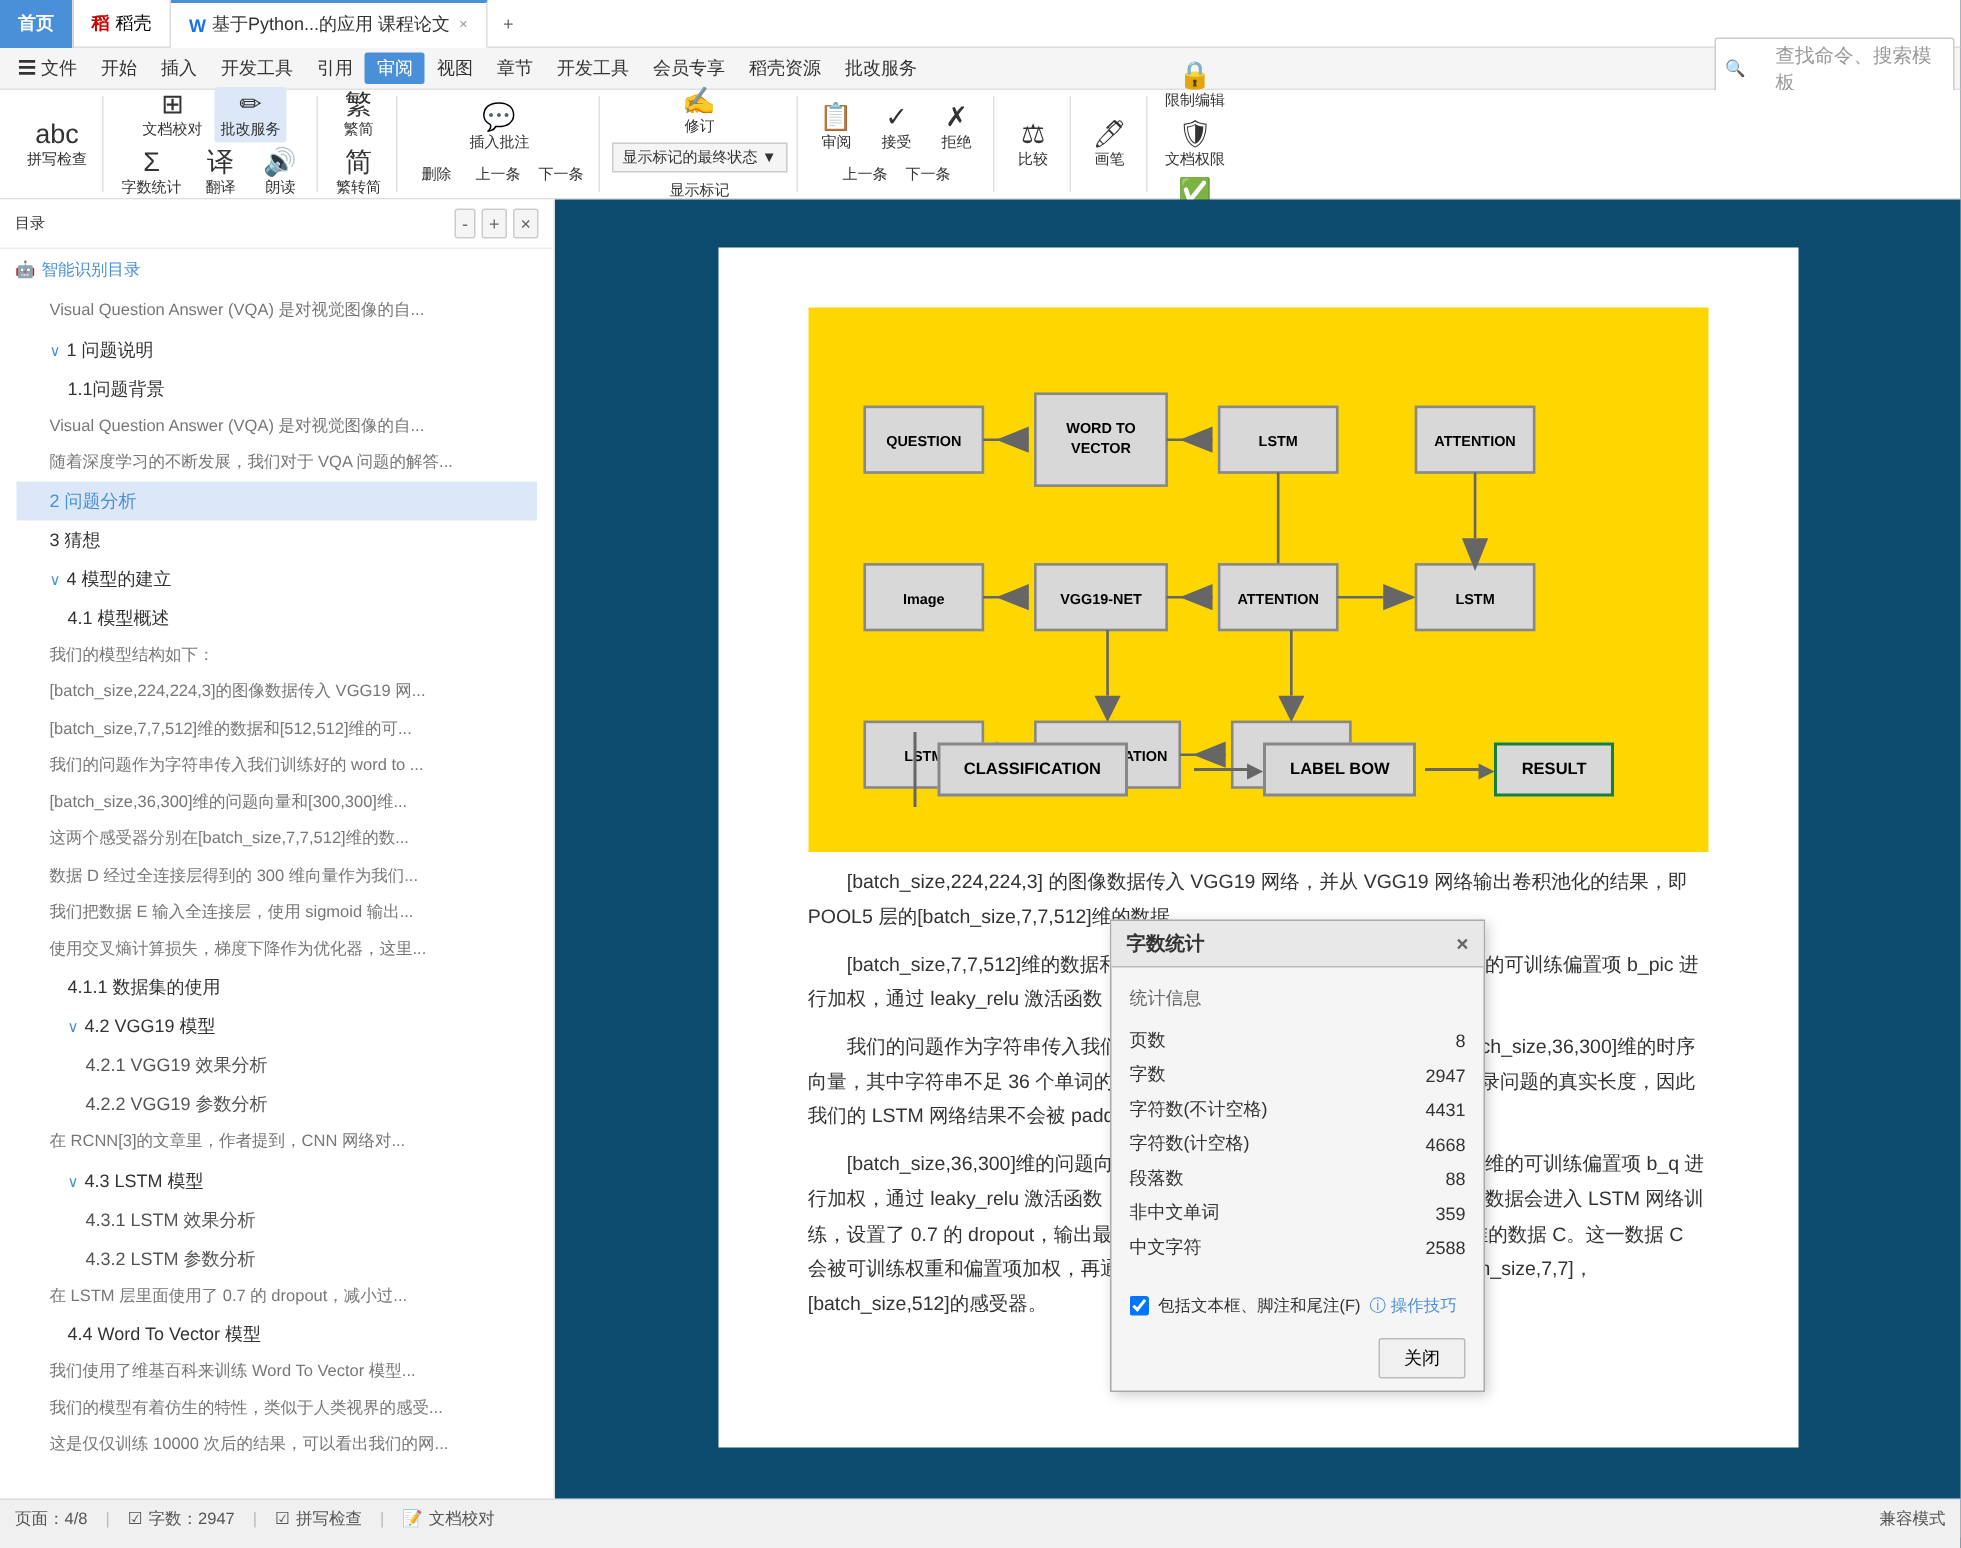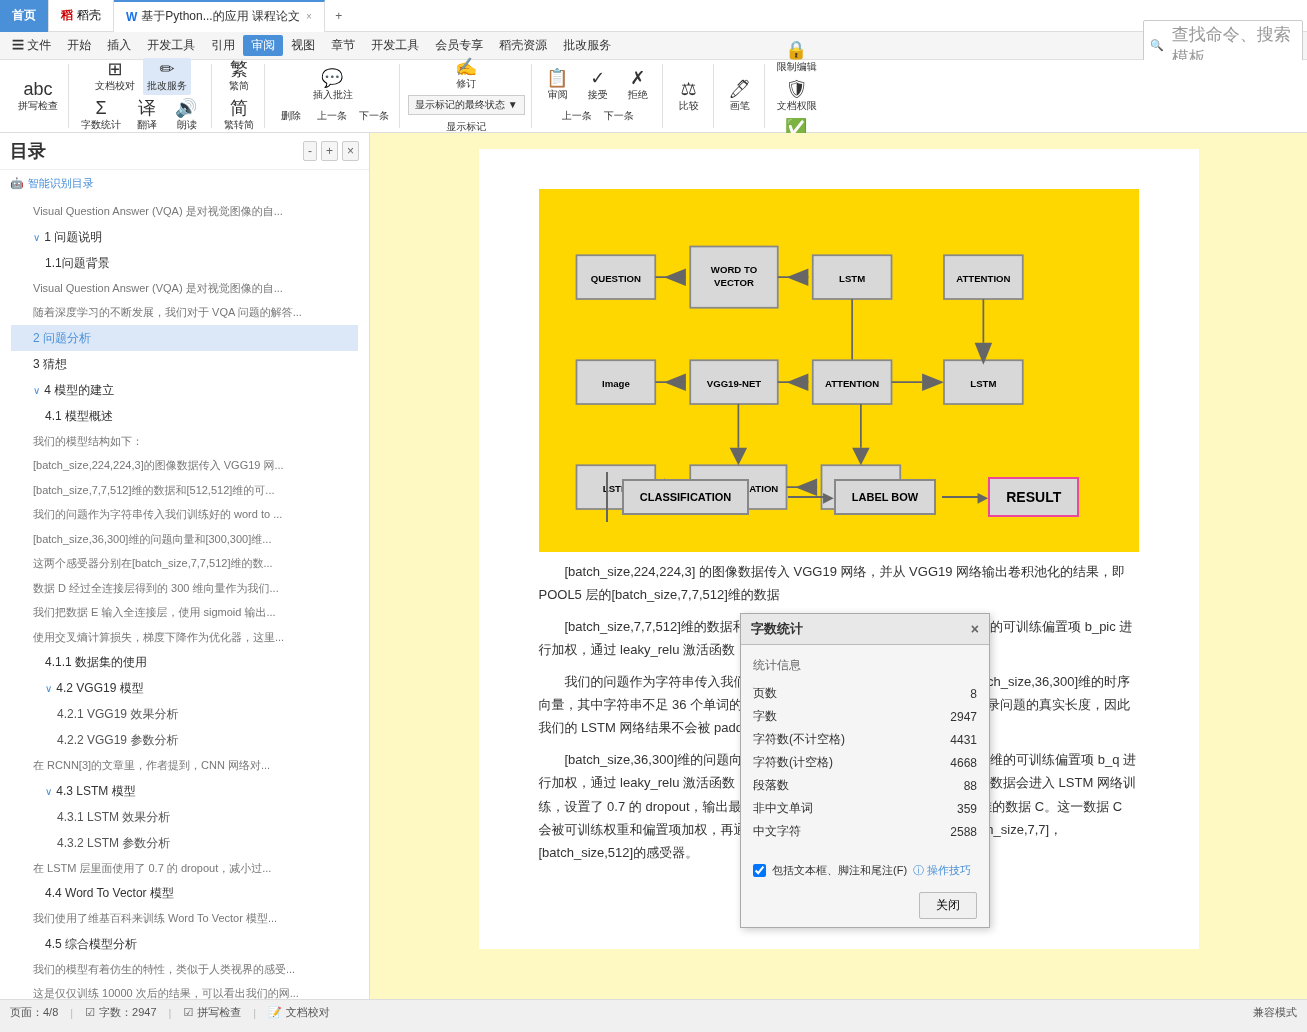--- a/index.html
+++ b/index.html
@@ -28,35 +28,35 @@
     .tool-btn .icon { font-size: 18px; line-height: 1; }
     .tool-btn .label { font-size: 10px; margin-top: 1px; white-space: nowrap; }
     .tool-btn.active-tool { background: #dce8f8; }
 
     
     .main-layout { display: flex; height: calc(1032px - 32px - 28px - 80px - 26px); }
 
     
     .sidebar { width: 370px; background: #fff; border-right: 1px solid #ddd; display: flex; flex-direction: column; overflow: hidden; }
     .sidebar-header { display: flex; align-items: center; justify-content: space-between; padding: 6px 10px; border-bottom: 1px solid #eee; }
-    .sidebar-title { font-size: 18px; font-weight: bold; color: #333; }
+    .sidebar-title { font-size: 10px; font-weight: normal; color: #333; }
     .sidebar-controls { display: flex; gap: 4px; }
     .sidebar-ctrl-btn { font-size: 12px; color: #666; cursor: pointer; padding: 2px 4px; border: 1px solid #ccc; border-radius: 2px; background: #f5f5f5; }
     .smart-toc { display: flex; align-items: center; gap: 4px; font-size: 11px; color: #4a90d9; cursor: pointer; margin-top: 2px; padding: 4px 10px; }
     .toc-items { overflow-y: auto; flex: 1; padding: 4px 11px; }
     .toc-item { padding: 4px 10px 4px 16px; font-size: 12px; color: #333; cursor: pointer; line-height: 1.5; white-space: nowrap; overflow: hidden; text-overflow: ellipsis; }
     .toc-item.active { background: #dce8f8; color: #4a90d9; }
     .toc-item.h2 { padding-left: 22px; }
     .toc-item.h3 { padding-left: 34px; }
     .toc-item.h4 { padding-left: 46px; color: #555; }
     .toc-item.excerpt { padding-left: 22px; color: #777; font-size: 11px; }
     .toc-expand { color: #4a90d9; margin-right: 4px; font-size: 10px; }
 
     
-    .doc-area { flex: 1; background: #fef9c3; overflow-y: auto; padding: 16px; }
+    .doc-area { flex: 1; background: #0c4a6e; overflow-y: auto; padding: 32px; }
     .doc-page { background: #fff; max-width: 720px; margin: 0 auto; padding: 40px 60px; min-height: 800px; position: relative; }
 
     
     .diagram-container { width: 100%; background: #ffd700; padding: 20px; position: relative; }
     .dialog { position: absolute; top: 480px; left: 370px; width: 250px; background: #f5f5f5; border: 1px solid #aaa; box-shadow: 2px 2px 8px rgba(0,0,0,0.2); pointer-events: all; }
     .dialog-header { display: flex; align-items: center; justify-content: space-between; background: #e8e8e8; padding: 6px 10px; border-bottom: 1px solid #bbb; font-size: 13px; font-weight: bold; color: #333; cursor: move; }
     .dialog-close { cursor: pointer; font-size: 14px; color: #666; }
     .dialog-body { padding: 12px; }
     .dialog-section-title { font-size: 12px; color: #666; margin-bottom: 8px; }
     .dialog-row { display: flex; justify-content: space-between; align-items: center; padding: 3px 0; font-size: 12px; color: #333; }
@@ -110,21 +110,21 @@
     <div class="ribbon-menu-item">引用</div>
     <div class="ribbon-menu-item highlight">审阅</div>
     <div class="ribbon-menu-item">视图</div>
     <div class="ribbon-menu-item">章节</div>
     <div class="ribbon-menu-item">开发工具</div>
     <div class="ribbon-menu-item">会员专享</div>
     <div class="ribbon-menu-item">稻壳资源</div>
     <div class="ribbon-menu-item">批改服务</div>
     <div class="ribbon-search">
       <span>🔍</span>
-      <span style="margin-left:8px;font-size:17px;color:#999;">查找命令、搜索模板</span>
+      <span style="margin-left:20px;font-size:13px;color:#999;">查找命令、搜索模板</span>
     </div>
   </div>
 
   <div class="ribbon">
     <div class="ribbon-tools">
 
       <div class="tool-group">
         <div class="tool-btn">
           <span class="icon">abc</span>
           <span class="label">拼写检查</span>
@@ -294,21 +294,20 @@
         <div class="toc-item h3"><span class="toc-expand">∨</span>4.2 VGG19 模型</div>
         <div class="toc-item h4">4.2.1 VGG19 效果分析</div>
         <div class="toc-item h4">4.2.2 VGG19 参数分析</div>
         <div class="toc-item excerpt">在 RCNN[3]的文章里，作者提到，CNN 网络对...</div>
         <div class="toc-item h3"><span class="toc-expand">∨</span>4.3 LSTM 模型</div>
         <div class="toc-item h4">4.3.1 LSTM 效果分析</div>
         <div class="toc-item h4">4.3.2 LSTM 参数分析</div>
         <div class="toc-item excerpt">在 LSTM 层里面使用了 0.7 的 dropout，减小过...</div>
         <div class="toc-item h3">4.4 Word To Vector 模型</div>
         <div class="toc-item excerpt">我们使用了维基百科来训练 Word To Vector 模型...</div>
-        <div class="toc-item h3">4.5 综合模型分析</div>
         <div class="toc-item excerpt">我们的模型有着仿生的特性，类似于人类视界的感受...</div>
         <div class="toc-item excerpt">这是仅仅训练 10000 次后的结果，可以看出我们的网...</div>
 
       </div>
     </div>
 
     <div class="doc-area" style="position:relative;">
       <div class="doc-page">
 
         <div class="diagram-container">
@@ -396,21 +395,21 @@
             <div style="display:flex;align-items:center;gap:6px;">
               <div style="width:40px;height:2px;background:#666;position:relative;">
                 <span style="position:absolute;right:-6px;top:-7px;font-size:14px;color:#666;">▶</span>
               </div>
               <div style="background:#d8d8d8;border:2px solid #888;padding:10px 16px;font-size:11px;font-weight:bold;text-align:center;min-width:100px;">
                 <span>LABEL BOW</span>
               </div>
               <div style="width:40px;height:2px;background:#666;position:relative;">
                 <span style="position:absolute;right:-6px;top:-7px;font-size:14px;color:#666;">▶</span>
               </div>
-              <div style="background:#d8d8d8;border:2px solid #ec4899;padding:10px 16px;font-size:14px;font-weight:bold;text-align:left;min-width:80px;">
+              <div style="background:#d8d8d8;border:2px solid #15803d;padding:10px 16px;font-size:11px;font-weight:bold;text-align:left;min-width:80px;">
                 <span>RESULT</span>
               </div>
             </div>
           </div>
         </div>
 
         <p class="doc-text">[batch_size,224,224,3] 的图像数据传入 VGG19 网络，并从 VGG19 网络输出卷积池化的结果，即 POOL5 层的[batch_size,7,7,512]维的数据</p>
         <p class="doc-text">[batch_size,7,7,512]维的数据和[512,512]维的可训练权重 w_pic 和[512,]维的可训练偏置项 b_pic 进行加权，通过 leaky_relu 激活函数，得到[batch_size,7,7,512]维的数据 A。</p>
         <p class="doc-text">我们的问题作为字符串传入我们训练好的 word to vector 模型，并得到[batch_size,36,300]维的时序向量，其中字符串不足 36 个单词的话我们会进行 padding，但同时我们也会记录问题的真实长度，因此我们的 LSTM 网络结果不会被 padding 的零项所影响。</p>
         <p class="doc-text">[batch_size,36,300]维的问题向量和[300,300]维的可训练权重 w_q 和[300,]维的可训练偏置项 b_q 进行加权，通过 leaky_relu 激活函数，得到[batch_size,36,300]维的数据 B。这个数据会进入 LSTM 网络训练，设置了 0.7 的 dropout，输出最后一个有效输出层的结果[batch_size,300]维的数据 C。这一数据 C 会被可训练权重和偏置项加权，再通过 sigmoid 激活函数生成两个分别为 [batch_size,7,7]，[batch_size,512]的感受器。</p>

